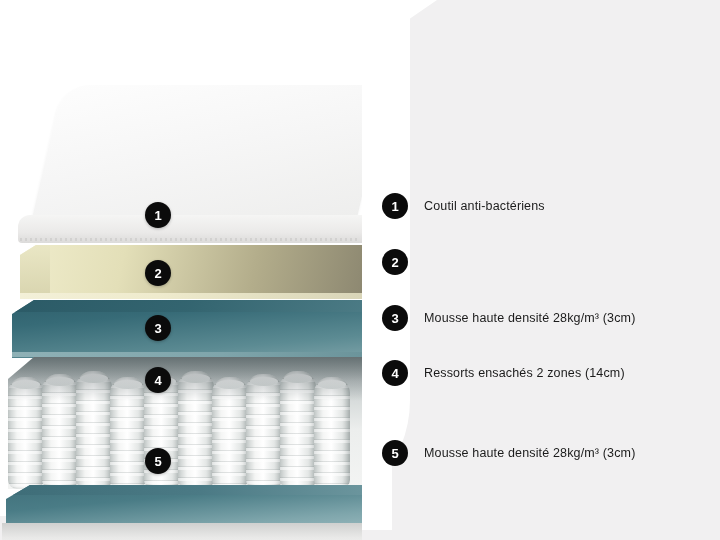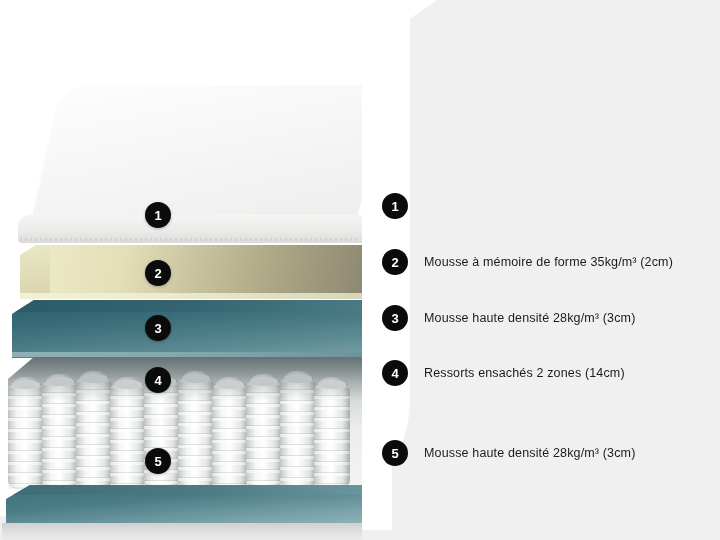--- a/index.html
+++ b/index.html
@@ -245,24 +245,24 @@
       <div class="badge" style="left: 145px; top: 202px;">1</div>
       <div class="badge" style="left: 145px; top: 260px;">2</div>
       <div class="badge" style="left: 145px; top: 315px;">3</div>
       <div class="badge" style="left: 145px; top: 367px;">4</div>
       <div class="badge" style="left: 145px; top: 448px;">5</div>
     </div>
 
   <div id="legend">
       <div class="legend-row" style="top: 193px;">
         <div class="legend-badge">1</div>
+        <div class="legend-text">Coutil anti-bactériens</div>
       </div>
       <div class="legend-row" style="top: 249px;">
         <div class="legend-badge">2</div>
-        <div class="legend-text">Mousse à mémoire de forme 35kg/m³ (2cm)</div>
       </div>
       <div class="legend-row" style="top: 305px;">
         <div class="legend-badge">3</div>
         <div class="legend-text">Mousse haute densité 28kg/m³ (3cm)</div>
       </div>
       <div class="legend-row" style="top: 360px;">
         <div class="legend-badge">4</div>
         <div class="legend-text">Ressorts ensachés 2 zones (14cm)</div>
       </div>
       <div class="legend-row" style="top: 440px;">

